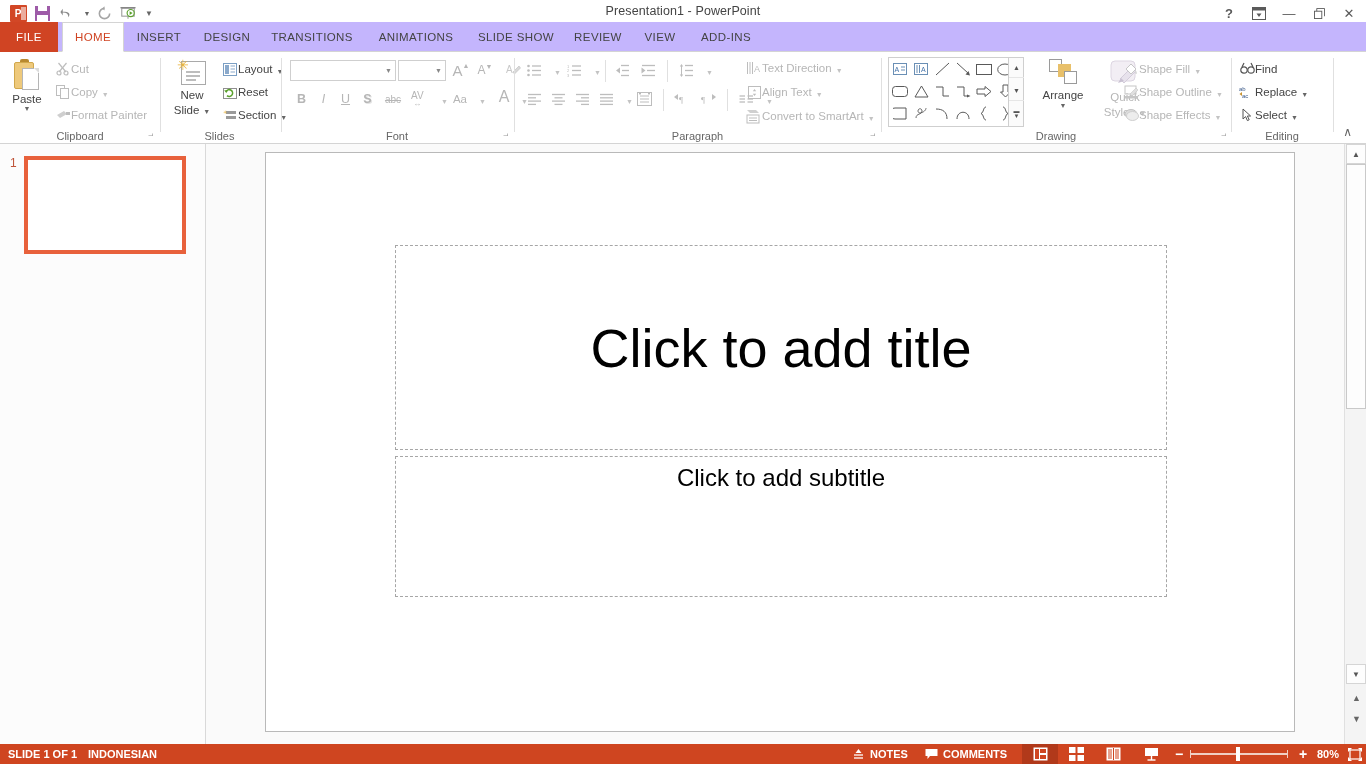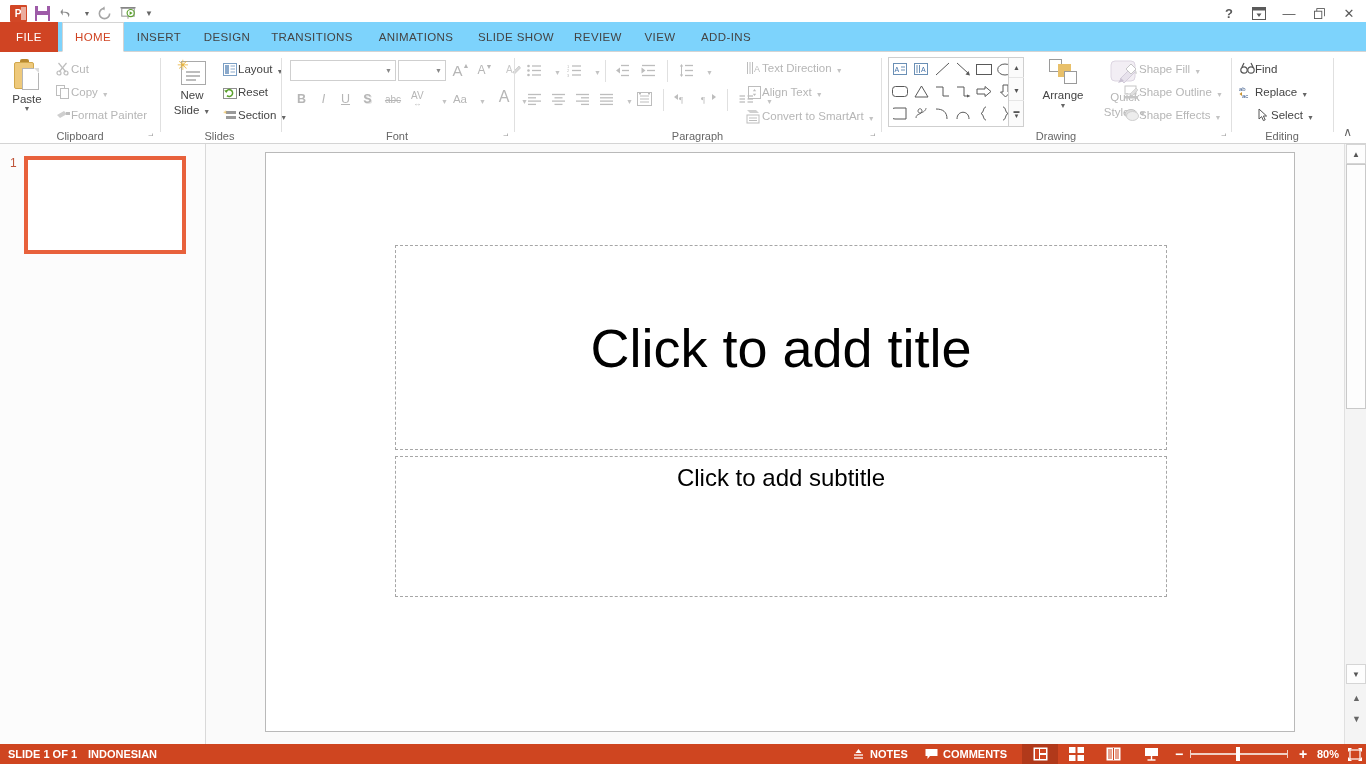--- a/index.html
+++ b/index.html
@@ -50,21 +50,21 @@
   .avatar::before {
     content:""; position:absolute; left:9px; top:4px; width:10px; height:10px; border-radius:50%; background:#9a9a9a;
   }
   .avatar::after {
     content:""; position:absolute; left:4px; top:16px; width:20px; height:12px; border-radius:10px 10px 0 0; background:#9a9a9a;
   }
 
   
   .tabrow {
     position: absolute; left: 0; top: 22px; width: 1366px; height: 30px;
-    border-bottom: 1px solid #d4d4d4; background: #7dd3fc;
+    border-bottom: 1px solid #d4d4d4; background: #c4b5fd;
   }
   .tab {
     position: absolute; top: 0; height: 30px; line-height: 30px;
     font-size: 11.5px; letter-spacing: .4px; color: #444; padding: 0 12px;
     cursor: default; text-transform: uppercase;
   }
   .tab.file {
     background: #d04423; color: #fff; font-size: 11.5px;
   }
   .tab.active {
@@ -223,20 +223,21 @@
           <line x1="9" y1="11" x2="9" y2="14" stroke="#9a9a9a" stroke-width="1.2"></line>
           <circle cx="12" cy="7.5" r="4" fill="#fff" stroke="#5aa02c" stroke-width="1.3"></circle>
           <path d="M10.8 5.4 L14.2 7.5 L10.8 9.6 Z" fill="#5aa02c"></path>
         </svg>
       </div>
       <div class="qat-btn small">
         <span class="caret" style="top:0;font-size:8px">▼</span>
       </div>
     </div>
 
+    <div class="wintitle">Presentation1 - PowerPoint</div>
 
     <div class="wincontrols">
       <div class="wc">
           <b>?</b>
         </div>
       <div class="wc">
         <svg width="14" height="13" viewBox="0 0 14 13">
           <rect x="0.5" y="0.5" width="13" height="12" fill="none" stroke="#5a5a5a"></rect>
           <rect x="0.5" y="0.5" width="13" height="3" fill="#5a5a5a"></rect>
           <path d="M7 10 L4.5 6.5 L9.5 6.5 Z" fill="#5a5a5a"></path>
@@ -842,21 +843,21 @@
         <span class="mini icobox">
           <svg width="16" height="14" viewBox="0 0 16 14">
               <text x="0" y="6" font-size="6" fill="#3c5a8a" font-family="Liberation Sans">ab</text>
               <text x="3" y="13" font-size="6" fill="#3c5a8a" font-family="Liberation Sans">ac</text>
               <path d="M0.5 9 L3 7 L3 11 Z" fill="#c8922f"></path>
             </svg>
         </span>
         <span class="lbl">Replace</span>
         <span class="caret">▼</span>
       </div>
-      <div class="btn-sm" style="left:20px; top:52px; width:72px;text-align:right;">
+      <div class="btn-sm" style="left:4px; top:52px; width:72px;text-align:right;">
         <span class="mini icobox">
           <svg width="13" height="14" viewBox="0 0 13 14">
               <path d="M2 1 L2 11 L4.6 8.6 L6.4 12.6 L8.2 11.8 L6.4 8 L9.6 8 Z" fill="#fff" stroke="#555" stroke-width="1"></path>
             </svg>
         </span>
         <span class="lbl">Select</span>
         <span class="caret">▼</span>
       </div>
       <div class="group-label">Editing</div>
     </div>

